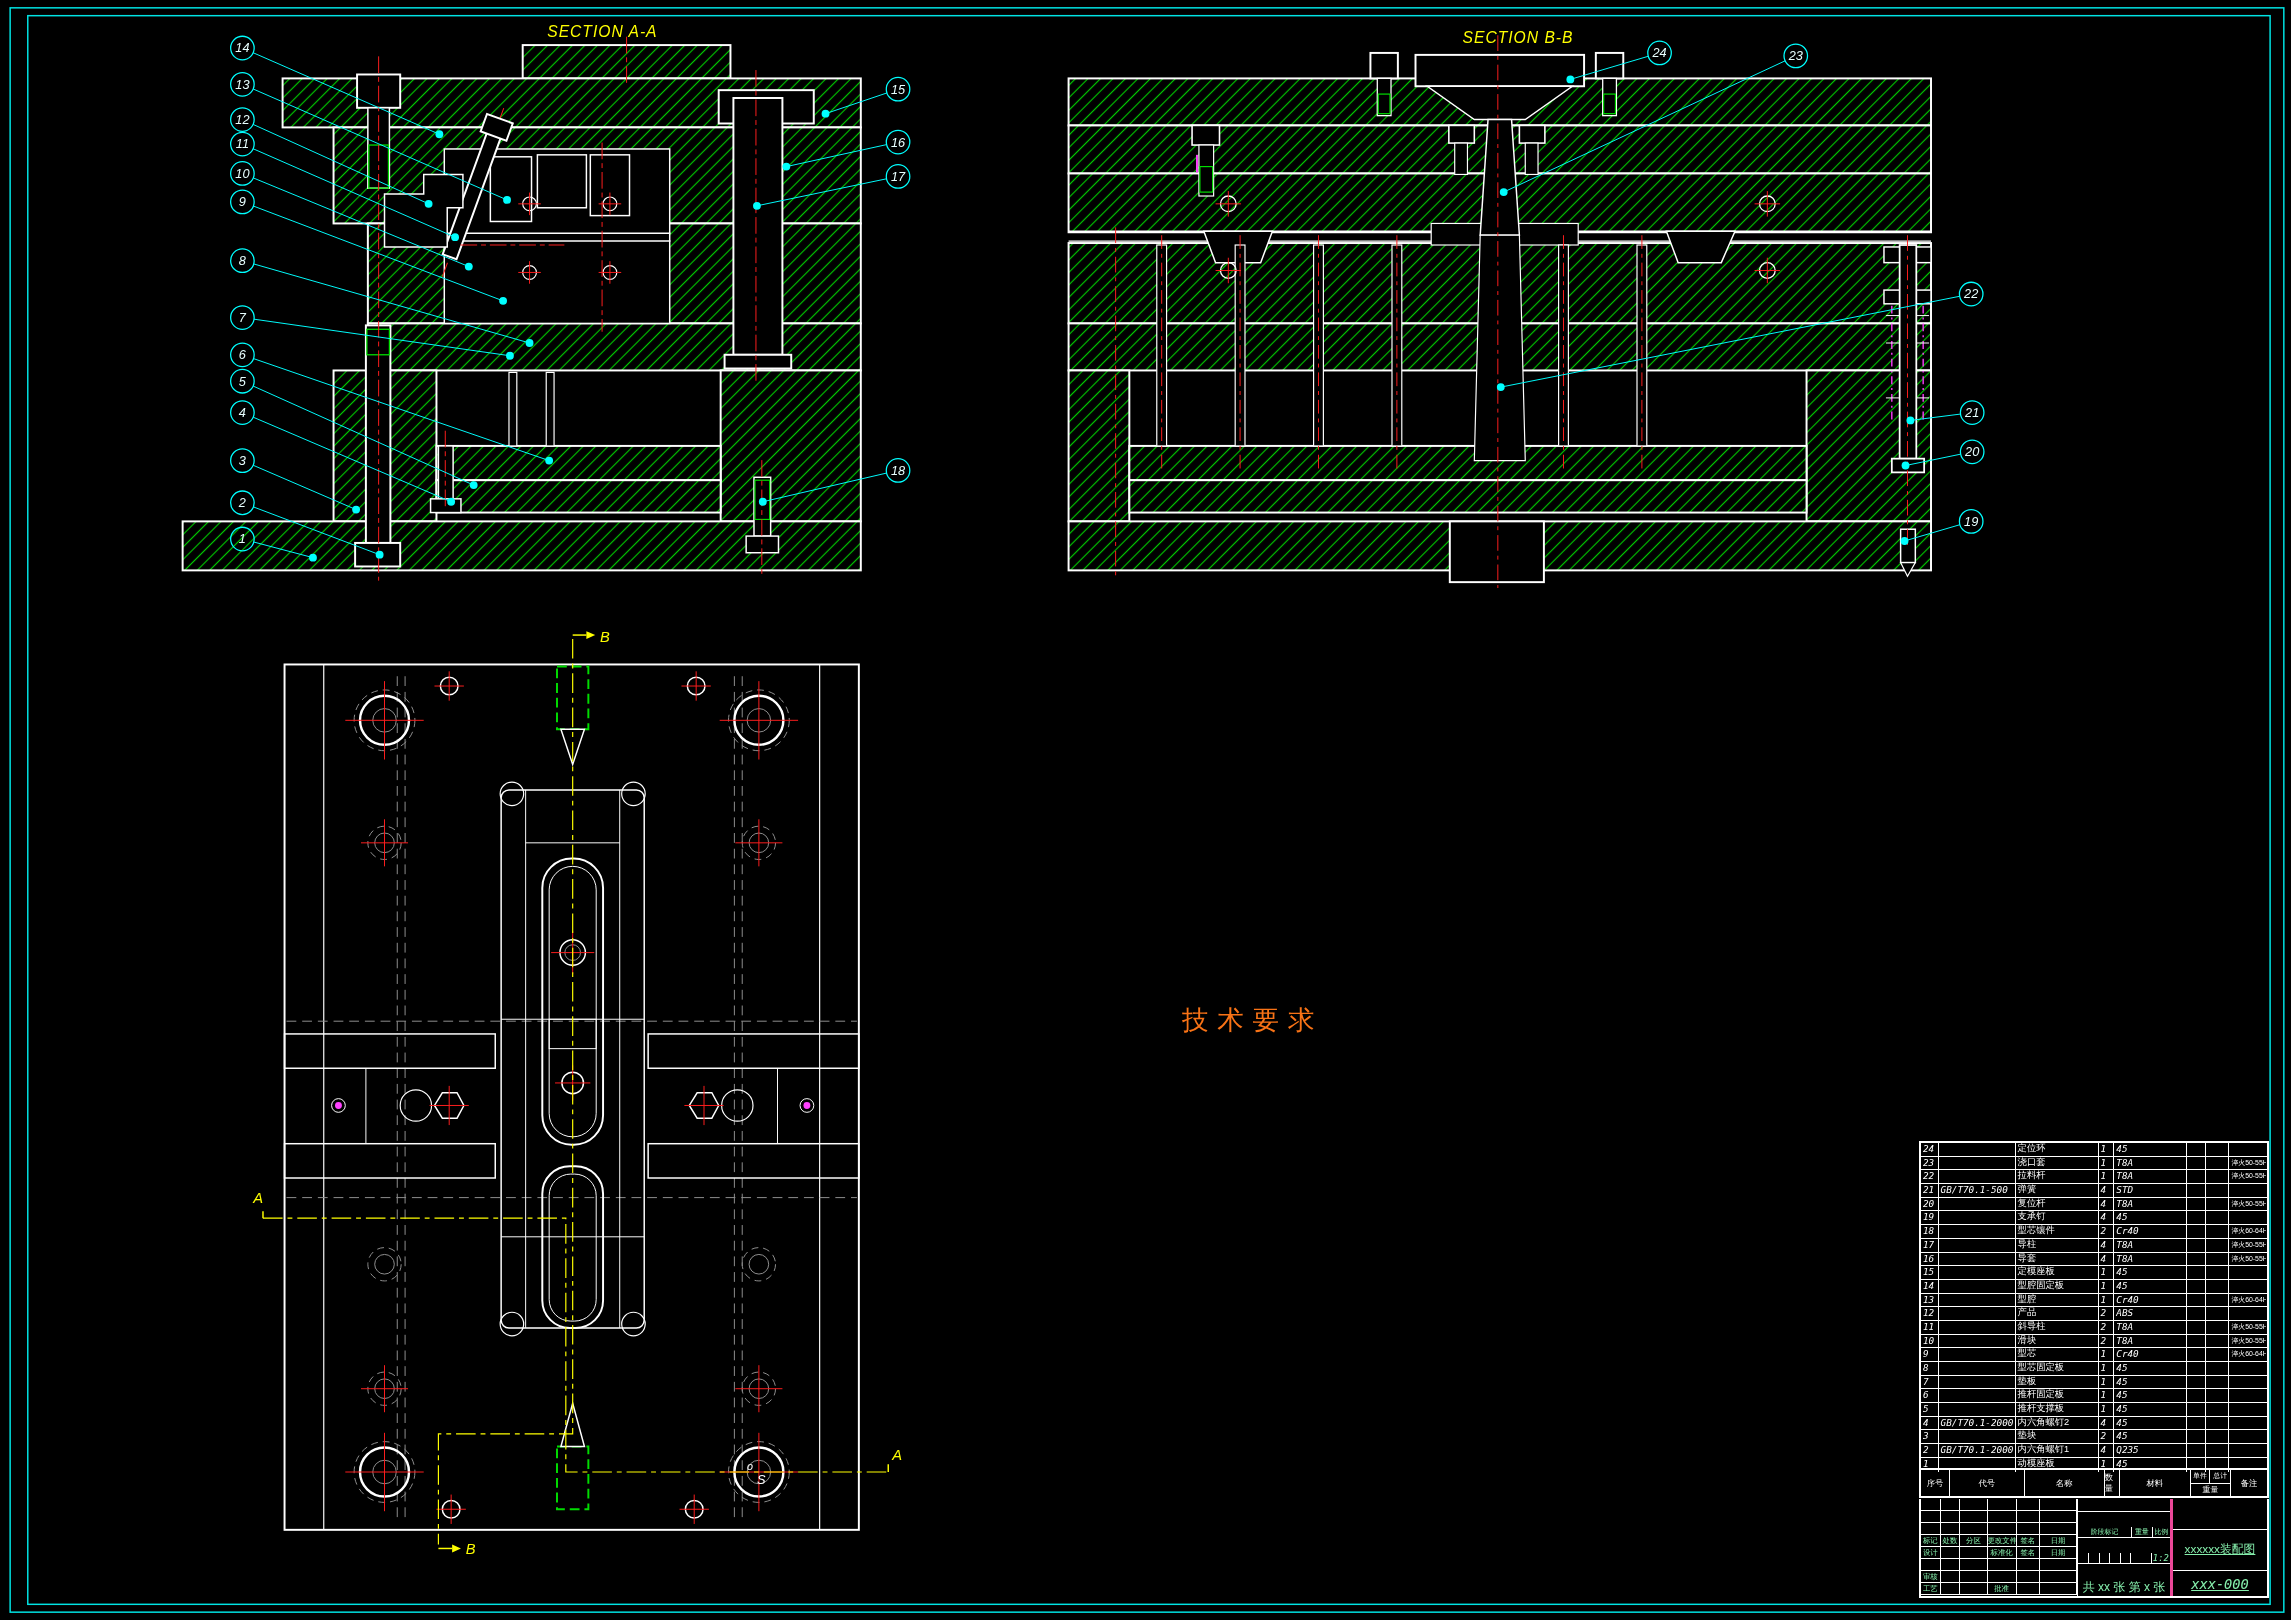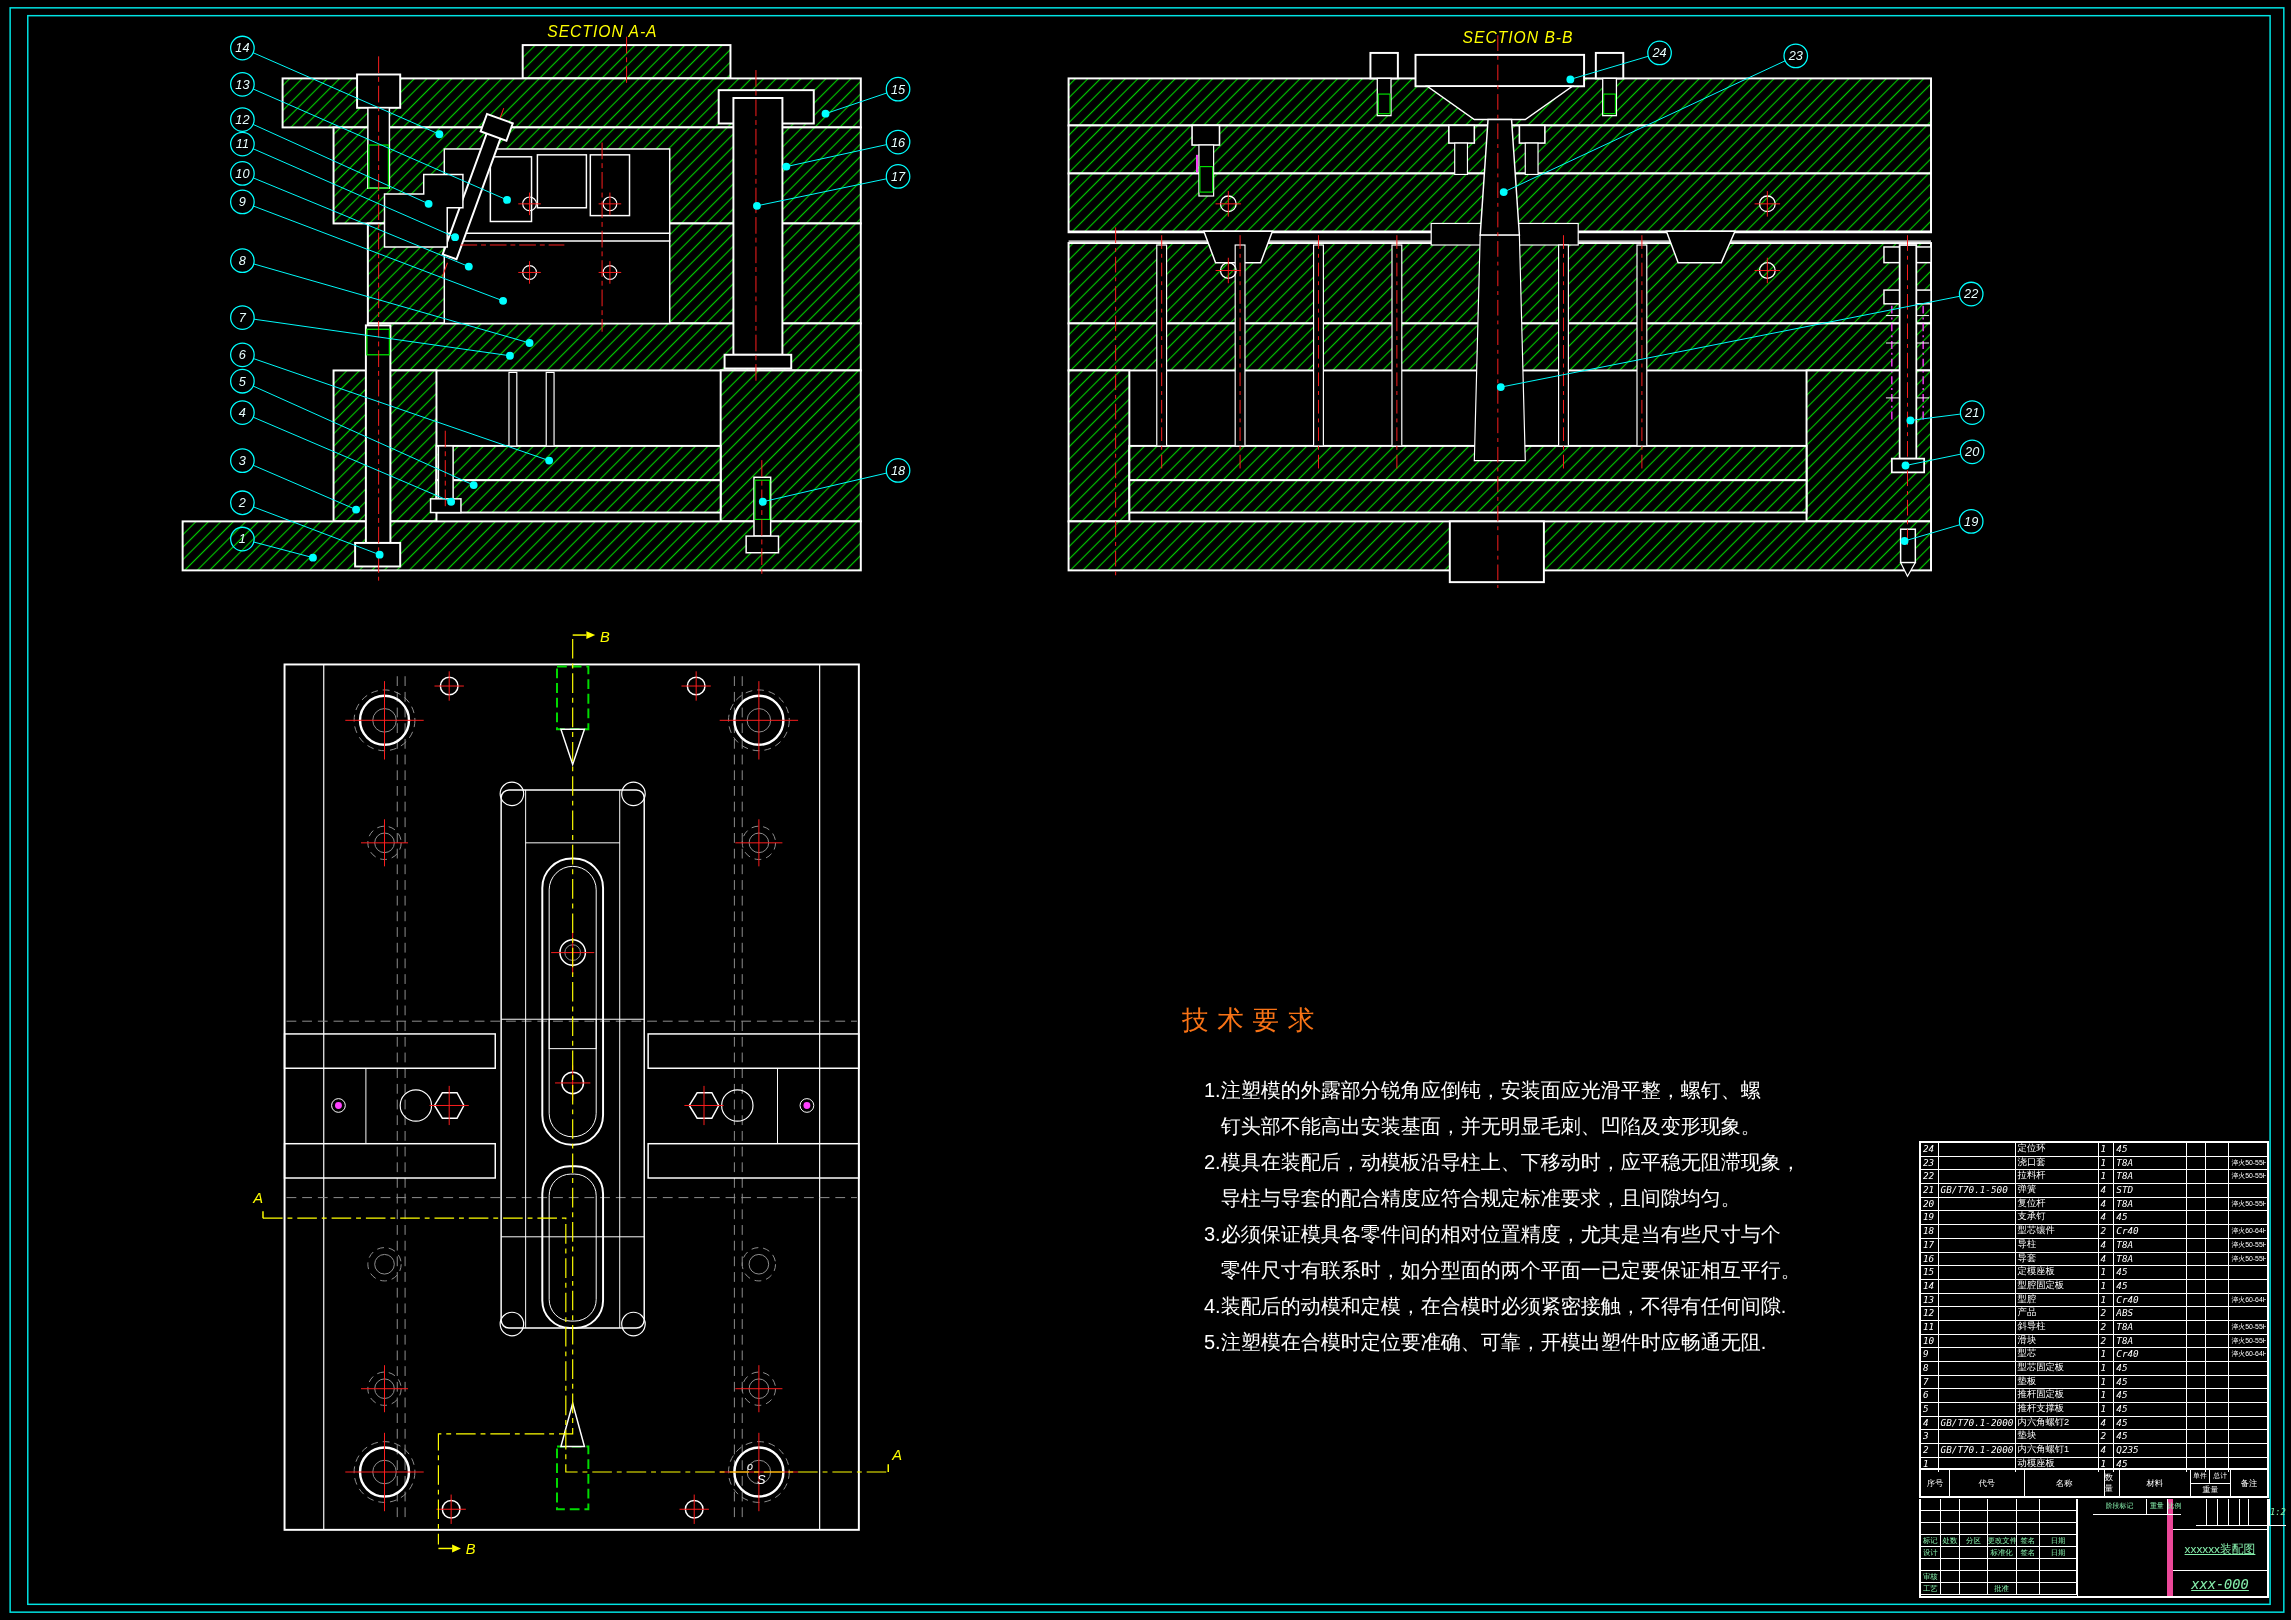--- a/index.html
+++ b/index.html
@@ -26,21 +26,21 @@
   .wcol{width:42px;display:flex;flex-direction:column;border-right:1px solid #fff;box-sizing:border-box;}
   .wtop{display:flex;height:12.7px;border-bottom:1px solid #fff;}
   .wtop div{font-size:6.9px;display:flex;align-items:center;justify-content:center;}
   .wbot{height:11.8px;font-size:7.8px;display:flex;align-items:center;justify-content:center;}
   #tblock{left:1919px;top:1499px;width:350px;height:99px;border:2px solid #fff;border-top:none;
       box-sizing:border-box;display:flex;color:#86efac;}
   #tb-left{width:157px;display:grid;grid-template-columns:19.6px 19.6px 27.4px 29px 23.5px 1fr;
       grid-auto-rows:12px;border-right:1px solid #fff;box-sizing:border-box;}
   #tb-left div{border-right:1px solid #fff;border-bottom:1px solid #fff;box-sizing:border-box;
       font-size:7.4px;line-height:11.8px;overflow:hidden;white-space:nowrap;text-align:center;}
-  #tb-mid{width:95px;display:flex;flex-direction:row;border-right:6px solid #ec4899;box-sizing:border-box;gap:15px;}
+  #tb-mid{width:95px;display:flex;flex-direction:column;border-right:3px solid #ec4899;box-sizing:border-box;gap:15px;}
   #tb-mid .blank{height:39px;border-bottom:1px solid #fff;}
   .mrow{display:flex;height:14.7px;border-bottom:1px solid #fff;}
   .mrow div{border-right:1px solid #fff;box-sizing:border-box;font-size:6.9px;display:flex;
       align-items:center;justify-content:center;overflow:hidden;white-space:nowrap;}
   .boxes{display:flex;height:25.5px;border-bottom:1px solid #fff;}
   .boxes div{border-right:1px solid #fff;box-sizing:border-box;font-size:8.8px;display:flex;
       align-items:center;justify-content:center;}
   .sheet{flex:1;font-size:12px;display:flex;align-items:center;justify-content:center;}
   #tb-right{flex:1;display:flex;flex-direction:column;text-decoration:underline;}
   #tb-right .r1{height:30px;border-bottom:1px solid #fff;}
@@ -507,28 +507,20 @@
         <circle cx="1832" cy="57" r="12" fill="none" stroke="#00ffff" stroke-width="1.3"></circle>
         <text x="1832" y="61.5" fill="#e8ffff" font-size="13" font-style="italic" text-anchor="middle">23</text>
         <line x1="1681.4956988210504" y1="57.41336408606198" x2="1602" y2="81" stroke="#00ffff" stroke-width="1"></line>
         <circle cx="1602" cy="81" r="4" fill="#00ffff"></circle>
         <circle cx="1693" cy="54" r="12" fill="none" stroke="#00ffff" stroke-width="1.3"></circle>
         <text x="1693" y="58.5" fill="#e8ffff" font-size="13" font-style="italic" text-anchor="middle">24</text>
       </g>
 </svg>
 
 <div id="tech-title" class="ov">技术要求</div>
-<div id="tech-lines" class="ov">1.注塑模的外露部分锐角应倒钝，安装面应光滑平整，螺钉、螺
-   钉头部不能高出安装基面，并无明显毛刺、凹陷及变形现象。
-2.模具在装配后，动模板沿导柱上、下移动时，应平稳无阻滞现象，
-   导柱与导套的配合精度应符合规定标准要求，且间隙均匀。
-3.必须保证模具各零件间的相对位置精度，尤其是当有些尺寸与个
-   零件尺寸有联系时，如分型面的两个平面一已定要保证相互平行。
-4.装配后的动模和定模，在合模时必须紧密接触，不得有任何间隙.
-5.注塑模在合模时定位要准确、可靠，开模出塑件时应畅通无阻.</div>
 
 <div id="bom" class="ov">
       <div class="bomrow">
         <div class="c c0 it">24</div>
         <div class="c c1 it"></div>
         <div class="c c2">定位环</div>
         <div class="c c3 it">1</div>
         <div class="c c4 it">45</div>
         <div class="c c5"></div>
         <div class="c c6"></div>

